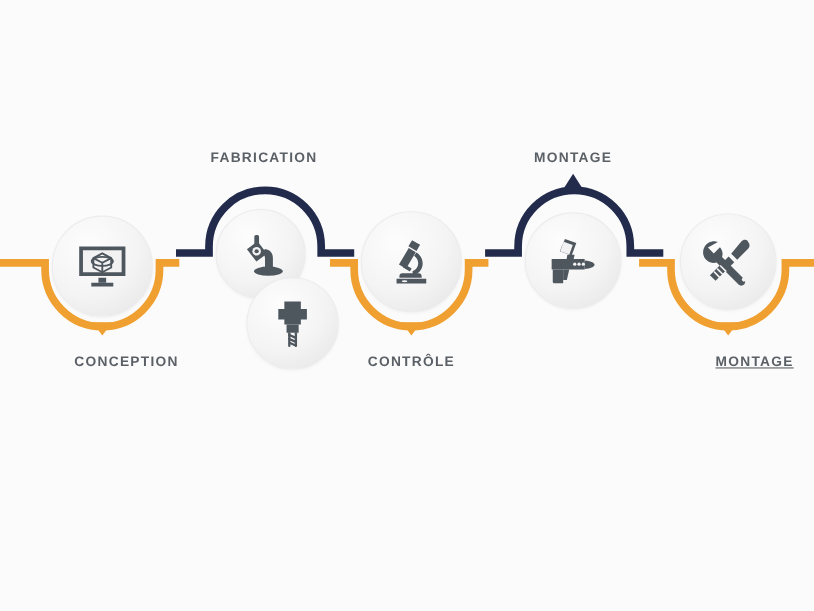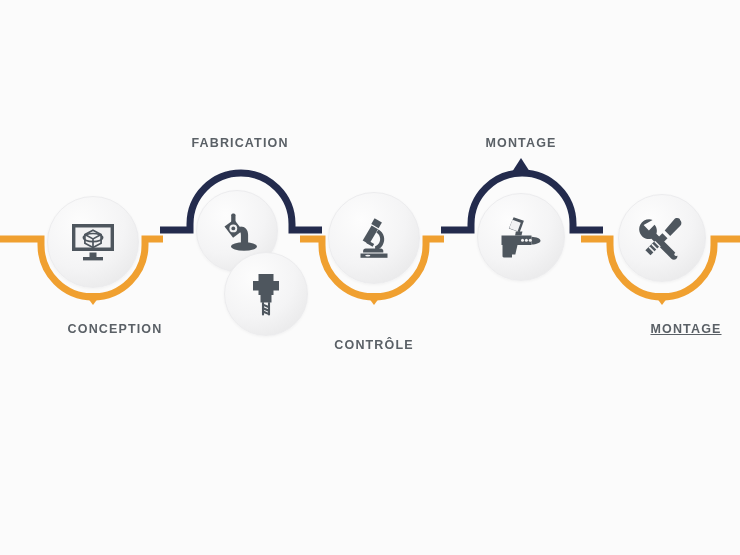--- a/index.html
+++ b/index.html
@@ -145,17 +145,17 @@
           <path d="M11.5 33.4l4.7 4.7"></path>
           <path d="M14.3 30.6l4.7 4.7"></path>
           <path d="M17.1 27.8l4.7 4.7"></path>
         </g>
       </svg>
     </span>
   </div>
 
   <div class="node-label" style="left:93px;top:322px;padding-left:44px;">CONCEPTION</div>
   <div class="node-label" style="left:240px;top:136px;">FABRICATION</div>
-  <div class="node-label" style="left:374px;top:322px;margin-top:16px;">CONTRÔLE</div>
+  <div class="node-label" style="left:374px;top:322px;">CONTRÔLE</div>
   <div class="node-label" style="left:521px;top:136px;">MONTAGE</div>
   <div class="node-label" style="left:686px;top:322px;text-decoration:underline;">MONTAGE</div>
 
 </div>
 
 </body></html>

